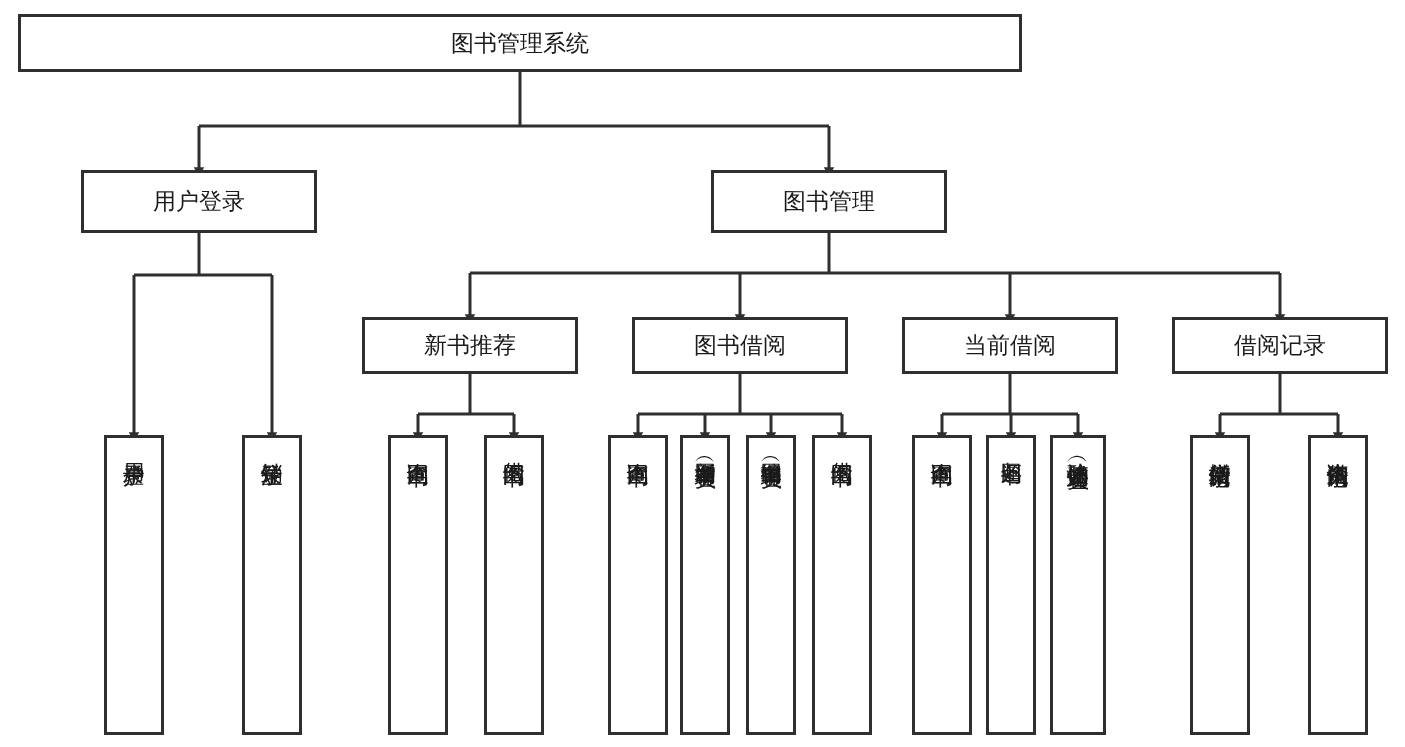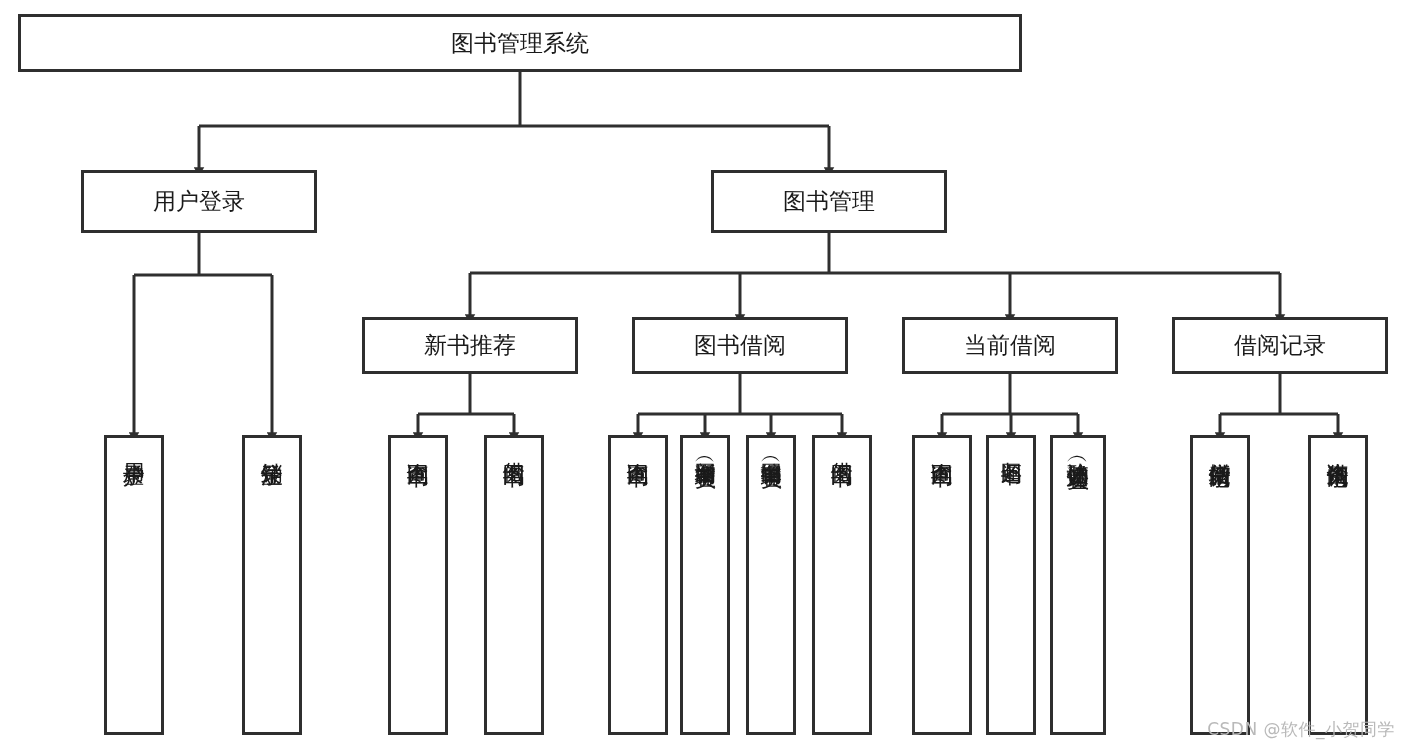--- a/index.html
+++ b/index.html
@@ -194,14 +194,13 @@
         <div class="vert-label">确认归还（管理员）</div>
       </div>
       <div class="vert-label-box" style="left: 1190px; top: 445px; width: 60px; height: 280px;">
         <div class="vert-label">新增借阅记录</div>
       </div>
       <div class="vert-label-box" style="left: 1308px; top: 445px; width: 60px; height: 280px;">
         <div class="vert-label">查询借阅记录</div>
       </div>
     </div>
 
-  <div class="watermark">CSDN @软件_小贺同学</div>
 </div>
 
 </body></html>

